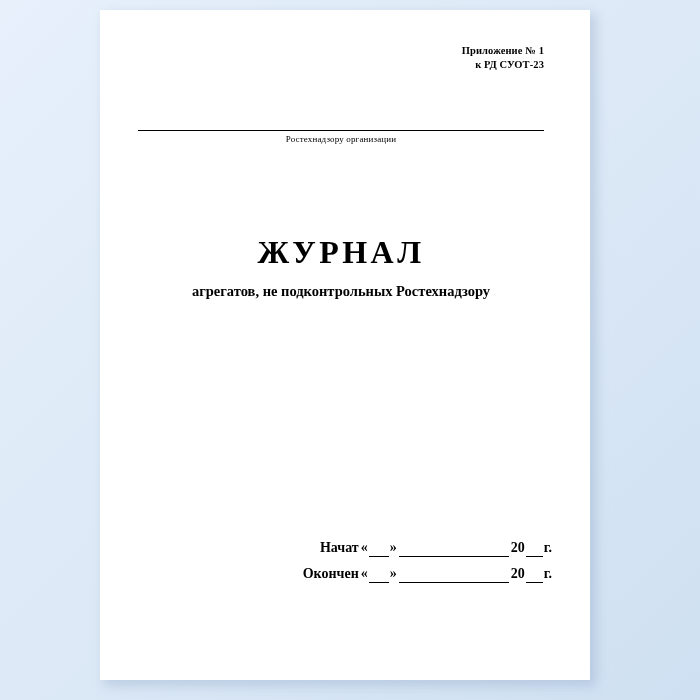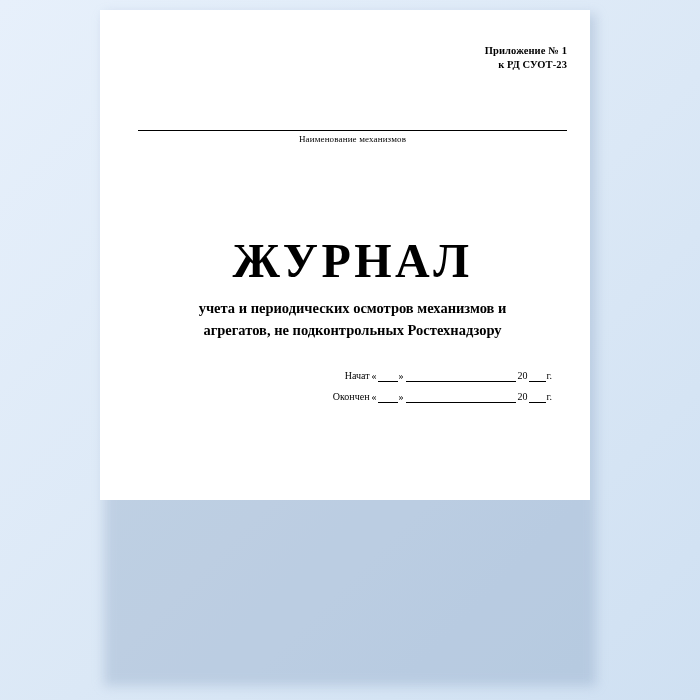--- a/index.html
+++ b/index.html
@@ -27,24 +27,24 @@
     height: 672px;
     background: rgba(110, 140, 175, 0.28);
     filter: blur(6px);
     border-radius: 2px;
   }
   .doc-page {
     position: absolute;
     left: 100px;
     top: 10px;
     width: 490px;
-    height: 490px;
+    height: 670px;
     background: #ffffff;
     box-sizing: border-box;
-    padding: 34px 23px 30px 38px;
+    padding: 34px 46px 30px 38px;
   }
   .appendix-block {
     text-align: right;
     font-size: 10.5px;
     font-weight: bold;
     line-height: 1.35;
     color: #000;
     letter-spacing: 0.1px;
   }
   .appendix-block div {
@@ -63,21 +63,21 @@
     margin-top: 3px;
     font-size: 9px;
     color: #000;
     letter-spacing: 0.15px;
   }
   .title-area {
     margin-top: 92px;
     text-align: center;
   }
   .main-title {
-    font-size: 48px;
+    font-size: 32px;
     font-weight: bold;
     letter-spacing: 3.5px;
     line-height: 1.05;
     color: #000;
   }
   .subtitle {
     margin-top: 10px;
     font-size: 14.5px;
     font-weight: bold;
     line-height: 1.55;
@@ -89,22 +89,22 @@
   .footer-area {
     position: absolute;
     left: 38px;
     right: 38px;
     bottom: 88px;
   }
   .footer-row {
     display: flex;
     justify-content: flex-end;
     align-items: flex-end;
-    font-size: 10px;
-    font-weight: normal;
+    font-size: 14px;
+    font-weight: bold;
     color: #000;
     margin-bottom: 9px;
     line-height: 1.2;
   }
   .f-label {
     white-space: nowrap;
     padding-right: 2px;
   }
   .f-quote {
     white-space: nowrap;
@@ -144,27 +144,26 @@
 
   <div class="doc-page">
 
     <div class="appendix-block">
       <div>Приложение № 1</div>
       <div>к РД СУОТ-23</div>
     </div>
 
     <div class="org-area">
       <div class="org-rule"></div>
-      <div class="org-caption">Наименование механизмов</div>
+      <div class="org-caption">Ростехнадзору организации</div>
     </div>
 
     <div class="title-area">
       <div class="main-title">ЖУРНАЛ</div>
       <div class="subtitle">
-        <div>учета и периодических осмотров механизмов и</div>
         <div>агрегатов, не подконтрольных Ростехнадзору</div>
       </div>
     </div>
 
     <div class="footer-area">
 
       <div class="footer-row">
         <span class="f-label">Начат</span>
         <span class="f-quote">«</span>
         <span class="f-blank-short"></span>

